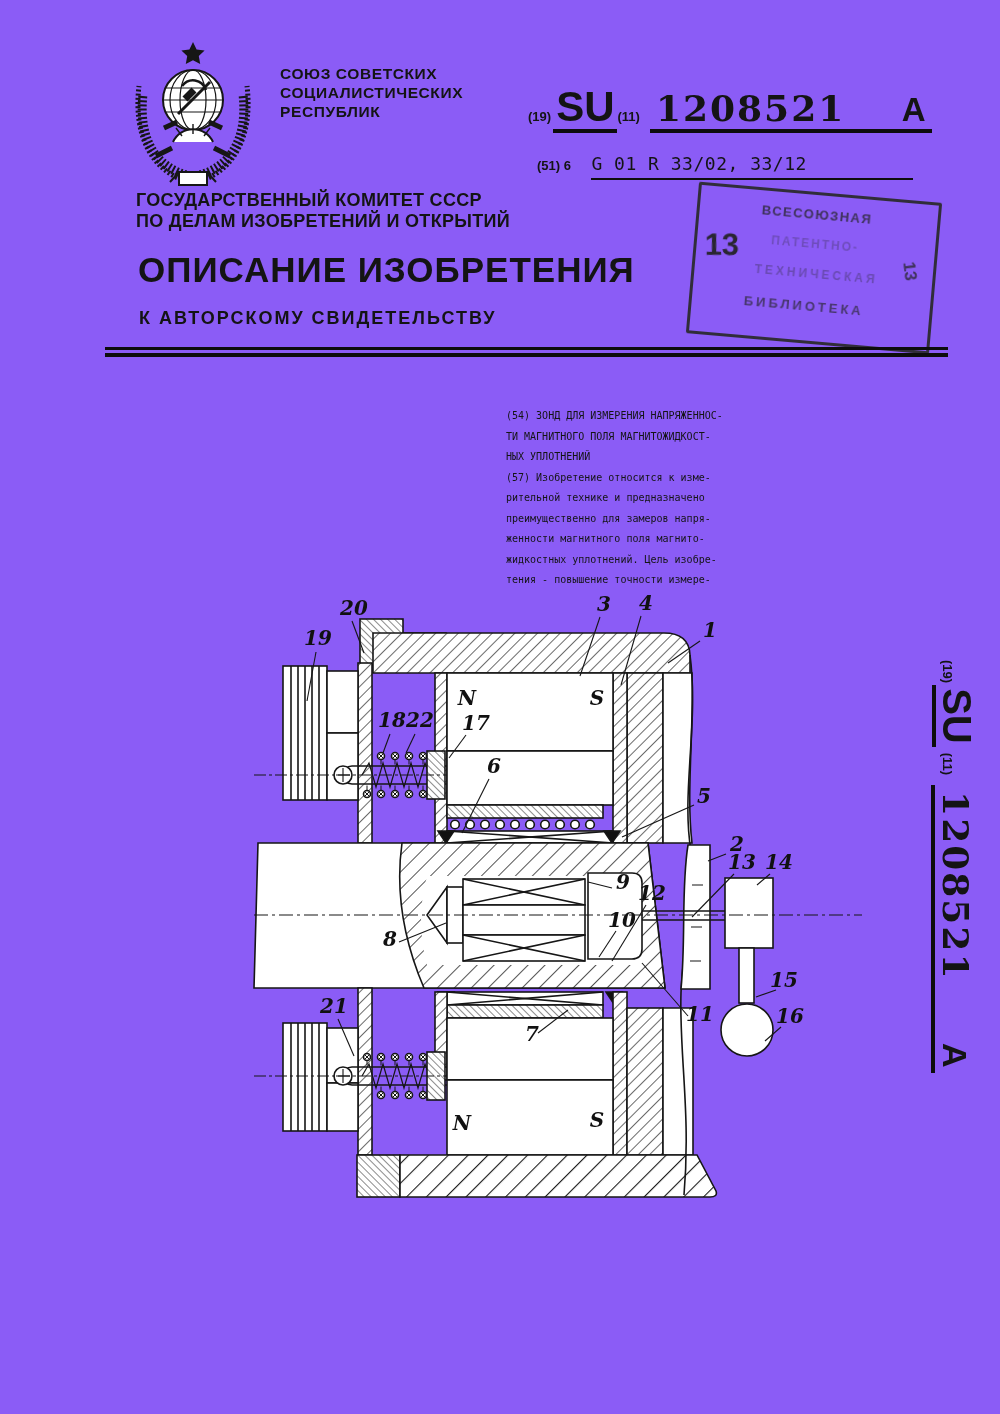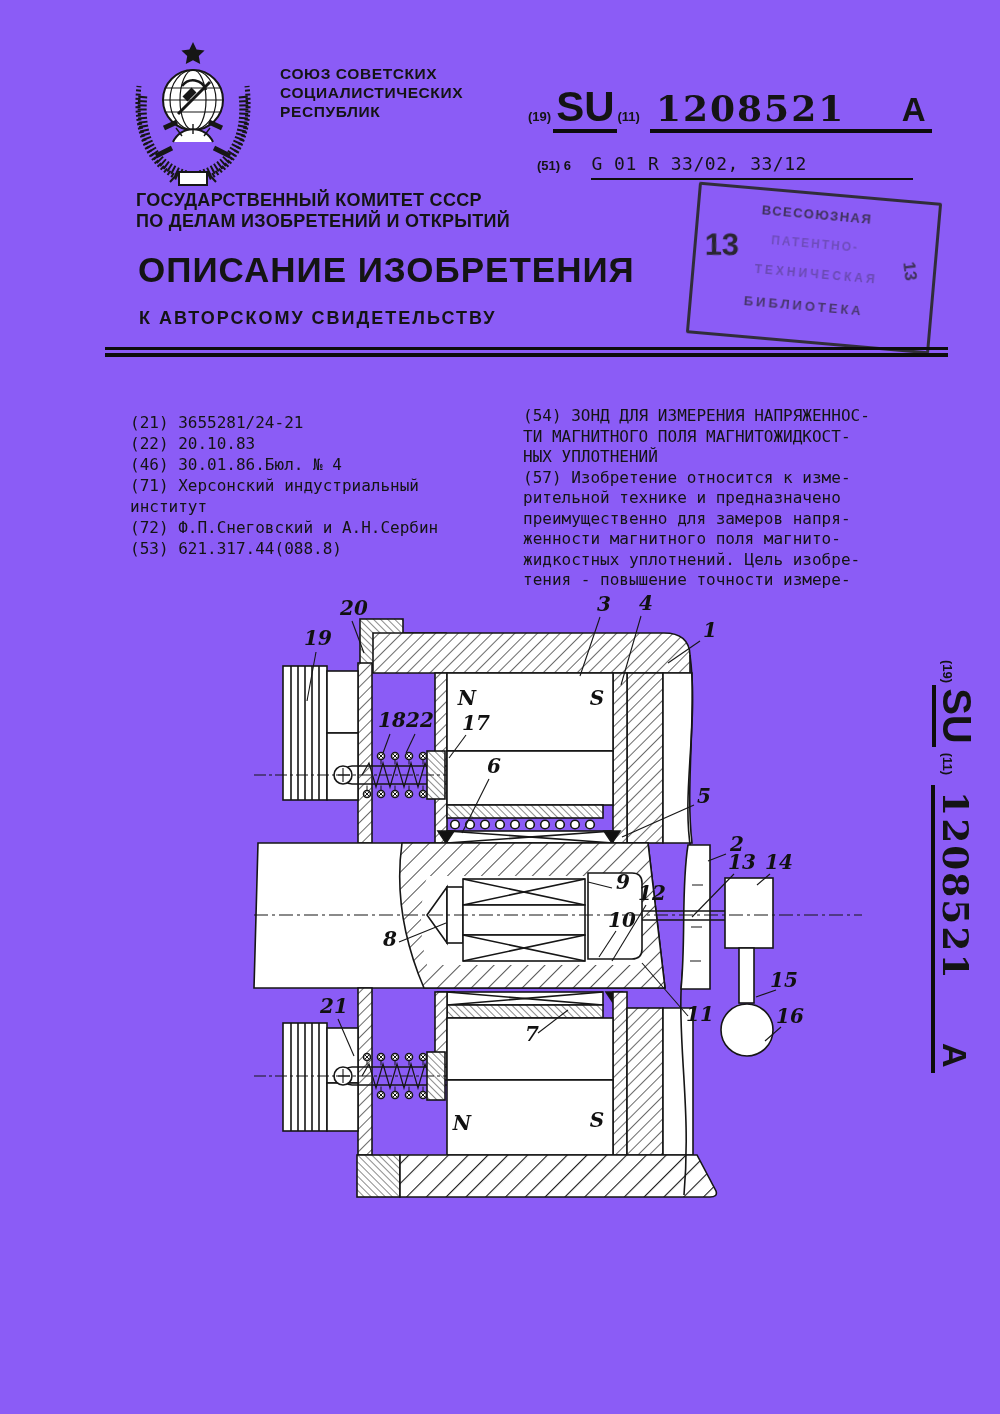--- a/index.html
+++ b/index.html
@@ -29,21 +29,21 @@
          transform:rotate(5deg);filter:blur(.35px);opacity:.92;}
   .stamp span{position:absolute;font-weight:bold;color:#222;white-space:nowrap;}
   .stamp .big13{left:8px;top:40px;font-size:31px;transform:rotate(-5deg);}
   .stamp .s-l1{left:62px;top:12px;font-size:13px;letter-spacing:1.5px;opacity:.8;}
   .stamp .s-l2{left:74px;top:42px;font-size:12px;letter-spacing:2px;opacity:.3;}
   .stamp .s-l3{left:60px;top:72px;font-size:12px;letter-spacing:3px;opacity:.35;}
   .stamp .side13{right:14px;top:58px;font-size:17px;transform:rotate(78deg);opacity:.8;}
   .stamp .s-l4{left:52px;top:104px;font-size:13px;letter-spacing:3px;opacity:.7;}
   
   .biblio{left:130px;top:412px;font-family:"DejaVu Sans Mono",monospace;font-size:16px;line-height:21px;white-space:pre;}
-  .abstract{left:523px;top:406px;font-family:"DejaVu Sans Mono",monospace;font-size:16px;line-height:20.5px;white-space:pre;}
+  .abstract{left:506px;top:406px;font-family:"DejaVu Sans Mono",monospace;font-size:10px;line-height:20.5px;white-space:pre;}
   
   .side-label{left:977px;top:660px;transform:rotate(90deg);transform-origin:top left;
               display:flex;align-items:baseline;white-space:nowrap;width:430px;}
   .side-label .su-big{font-size:40px;}
   .side-label .doc-num{font-size:36px;}
   .side-label .kind{font-size:34px;margin-left:58px;}
   .figure{left:0;top:593px;}
   svg text.figlab{font-family:"DejaVu Serif",serif;font-style:italic;font-weight:bold;font-size:20px;fill:#111;}
 </style>
 </head>
@@ -109,21 +109,20 @@
     <span class="s-l1">ВСЕСОЮЗНАЯ</span>
     <span class="s-l2">ПАТЕНТНО-</span>
     <span class="s-l3">ТЕХНИЧЕСКАЯ</span>
     <span class="side13">13</span>
     <span class="s-l4">БИБЛИОТЕКА</span>
   </div>
 
   <div class="abs rule rule1"></div>
   <div class="abs rule rule2"></div>
 
-  <div class="abs biblio" id="biblio"><div>(21) 3655281/24-21</div><div>(22) 20.10.83</div><div>(46) 30.01.86.Бюл. № 4</div><div>(71) Херсонский индустриальный</div><div>институт</div><div>(72) Ф.П.Снеговский и А.Н.Сербин</div><div>(53) 621.317.44(088.8)</div></div>
 
   <div class="abs abstract" id="abstract"><div>(54) ЗОНД ДЛЯ ИЗМЕРЕНИЯ НАПРЯЖЕННОС-</div><div>ТИ МАГНИТНОГО ПОЛЯ МАГНИТОЖИДКОСТ-</div><div>НЫХ УПЛОТНЕНИЙ</div><div>(57) Изобретение относится к изме-</div><div>рительной технике и предназначено</div><div>преимущественно для замеров напря-</div><div>женности магнитного поля магнито-</div><div>жидкостных уплотнений. Цель изобре-</div><div>тения - повышение точности измере-</div></div>
 
   <svg class="abs figure" id="figure" width="1000" height="620" viewBox="0 0 1000 620">
     <defs>
       <pattern id="hA" patternUnits="userSpaceOnUse" width="8" height="8" patternTransform="rotate(45)">
         <rect width="8" height="8" fill="#fff"></rect>
           <line x1="0" y1="0" x2="0" y2="8" stroke="#1a1a1a" stroke-width="1.3"></line>
       </pattern>
       <pattern id="hB" patternUnits="userSpaceOnUse" width="5" height="5" patternTransform="rotate(-45)">

